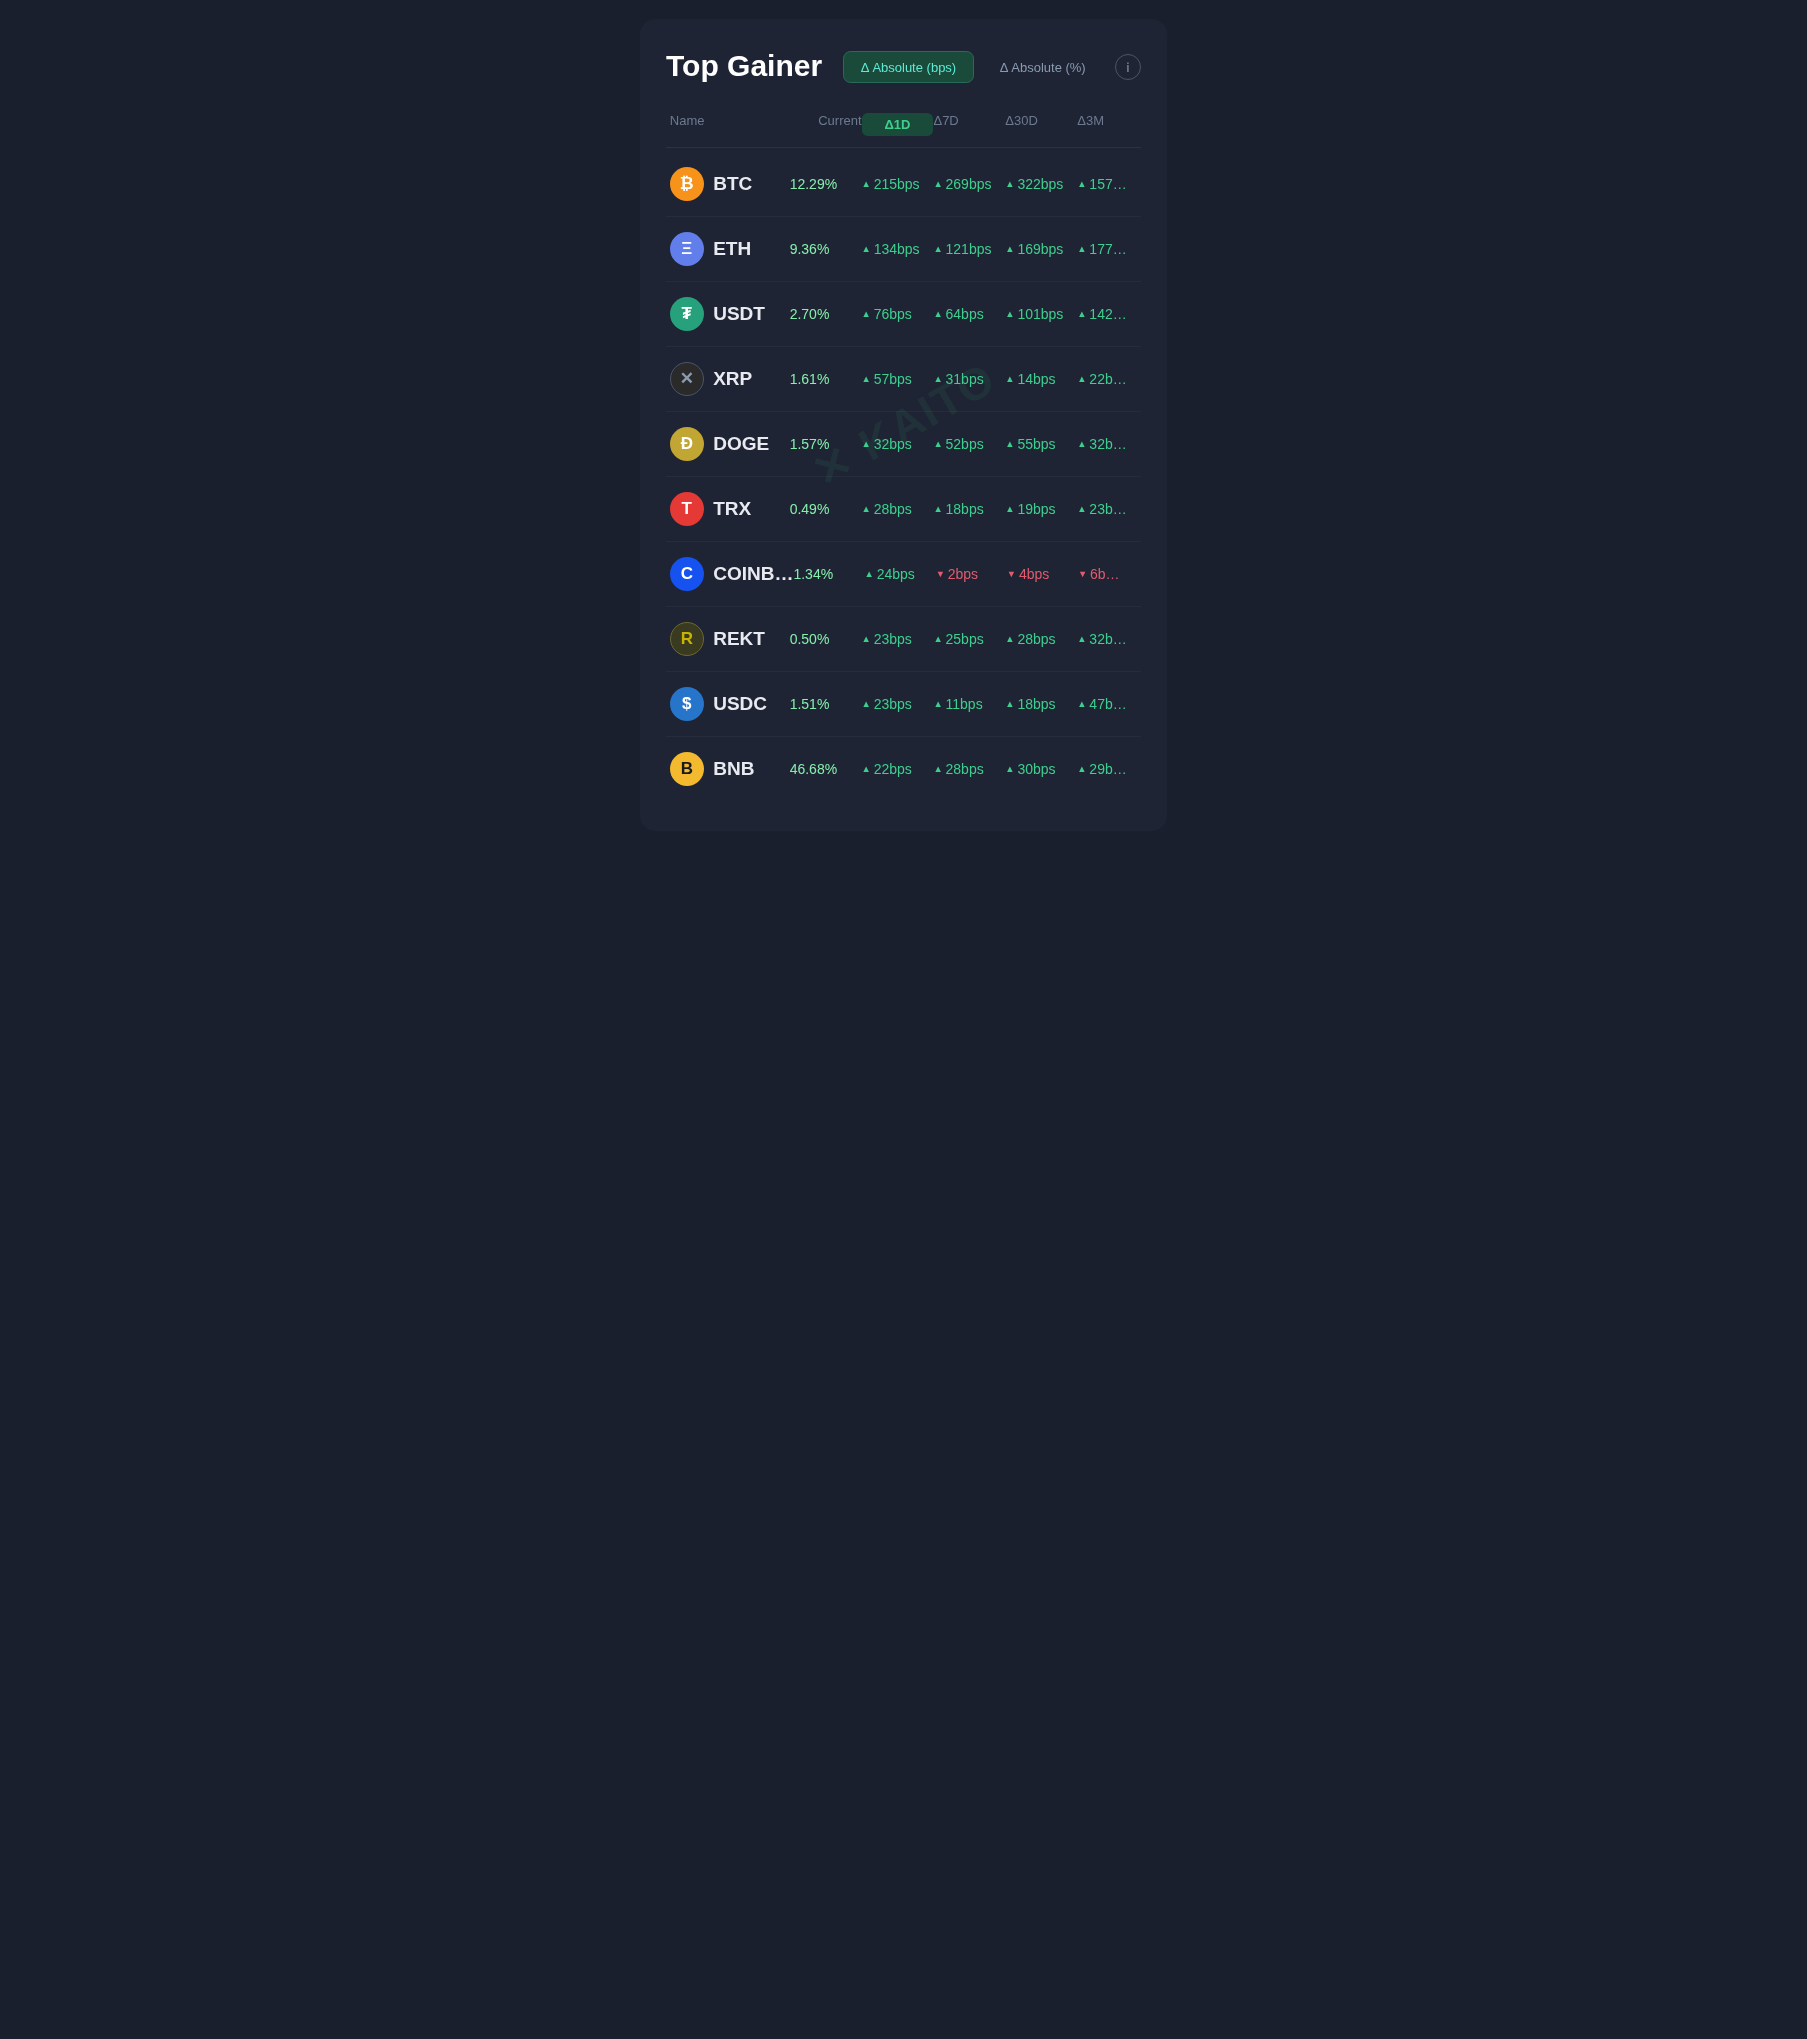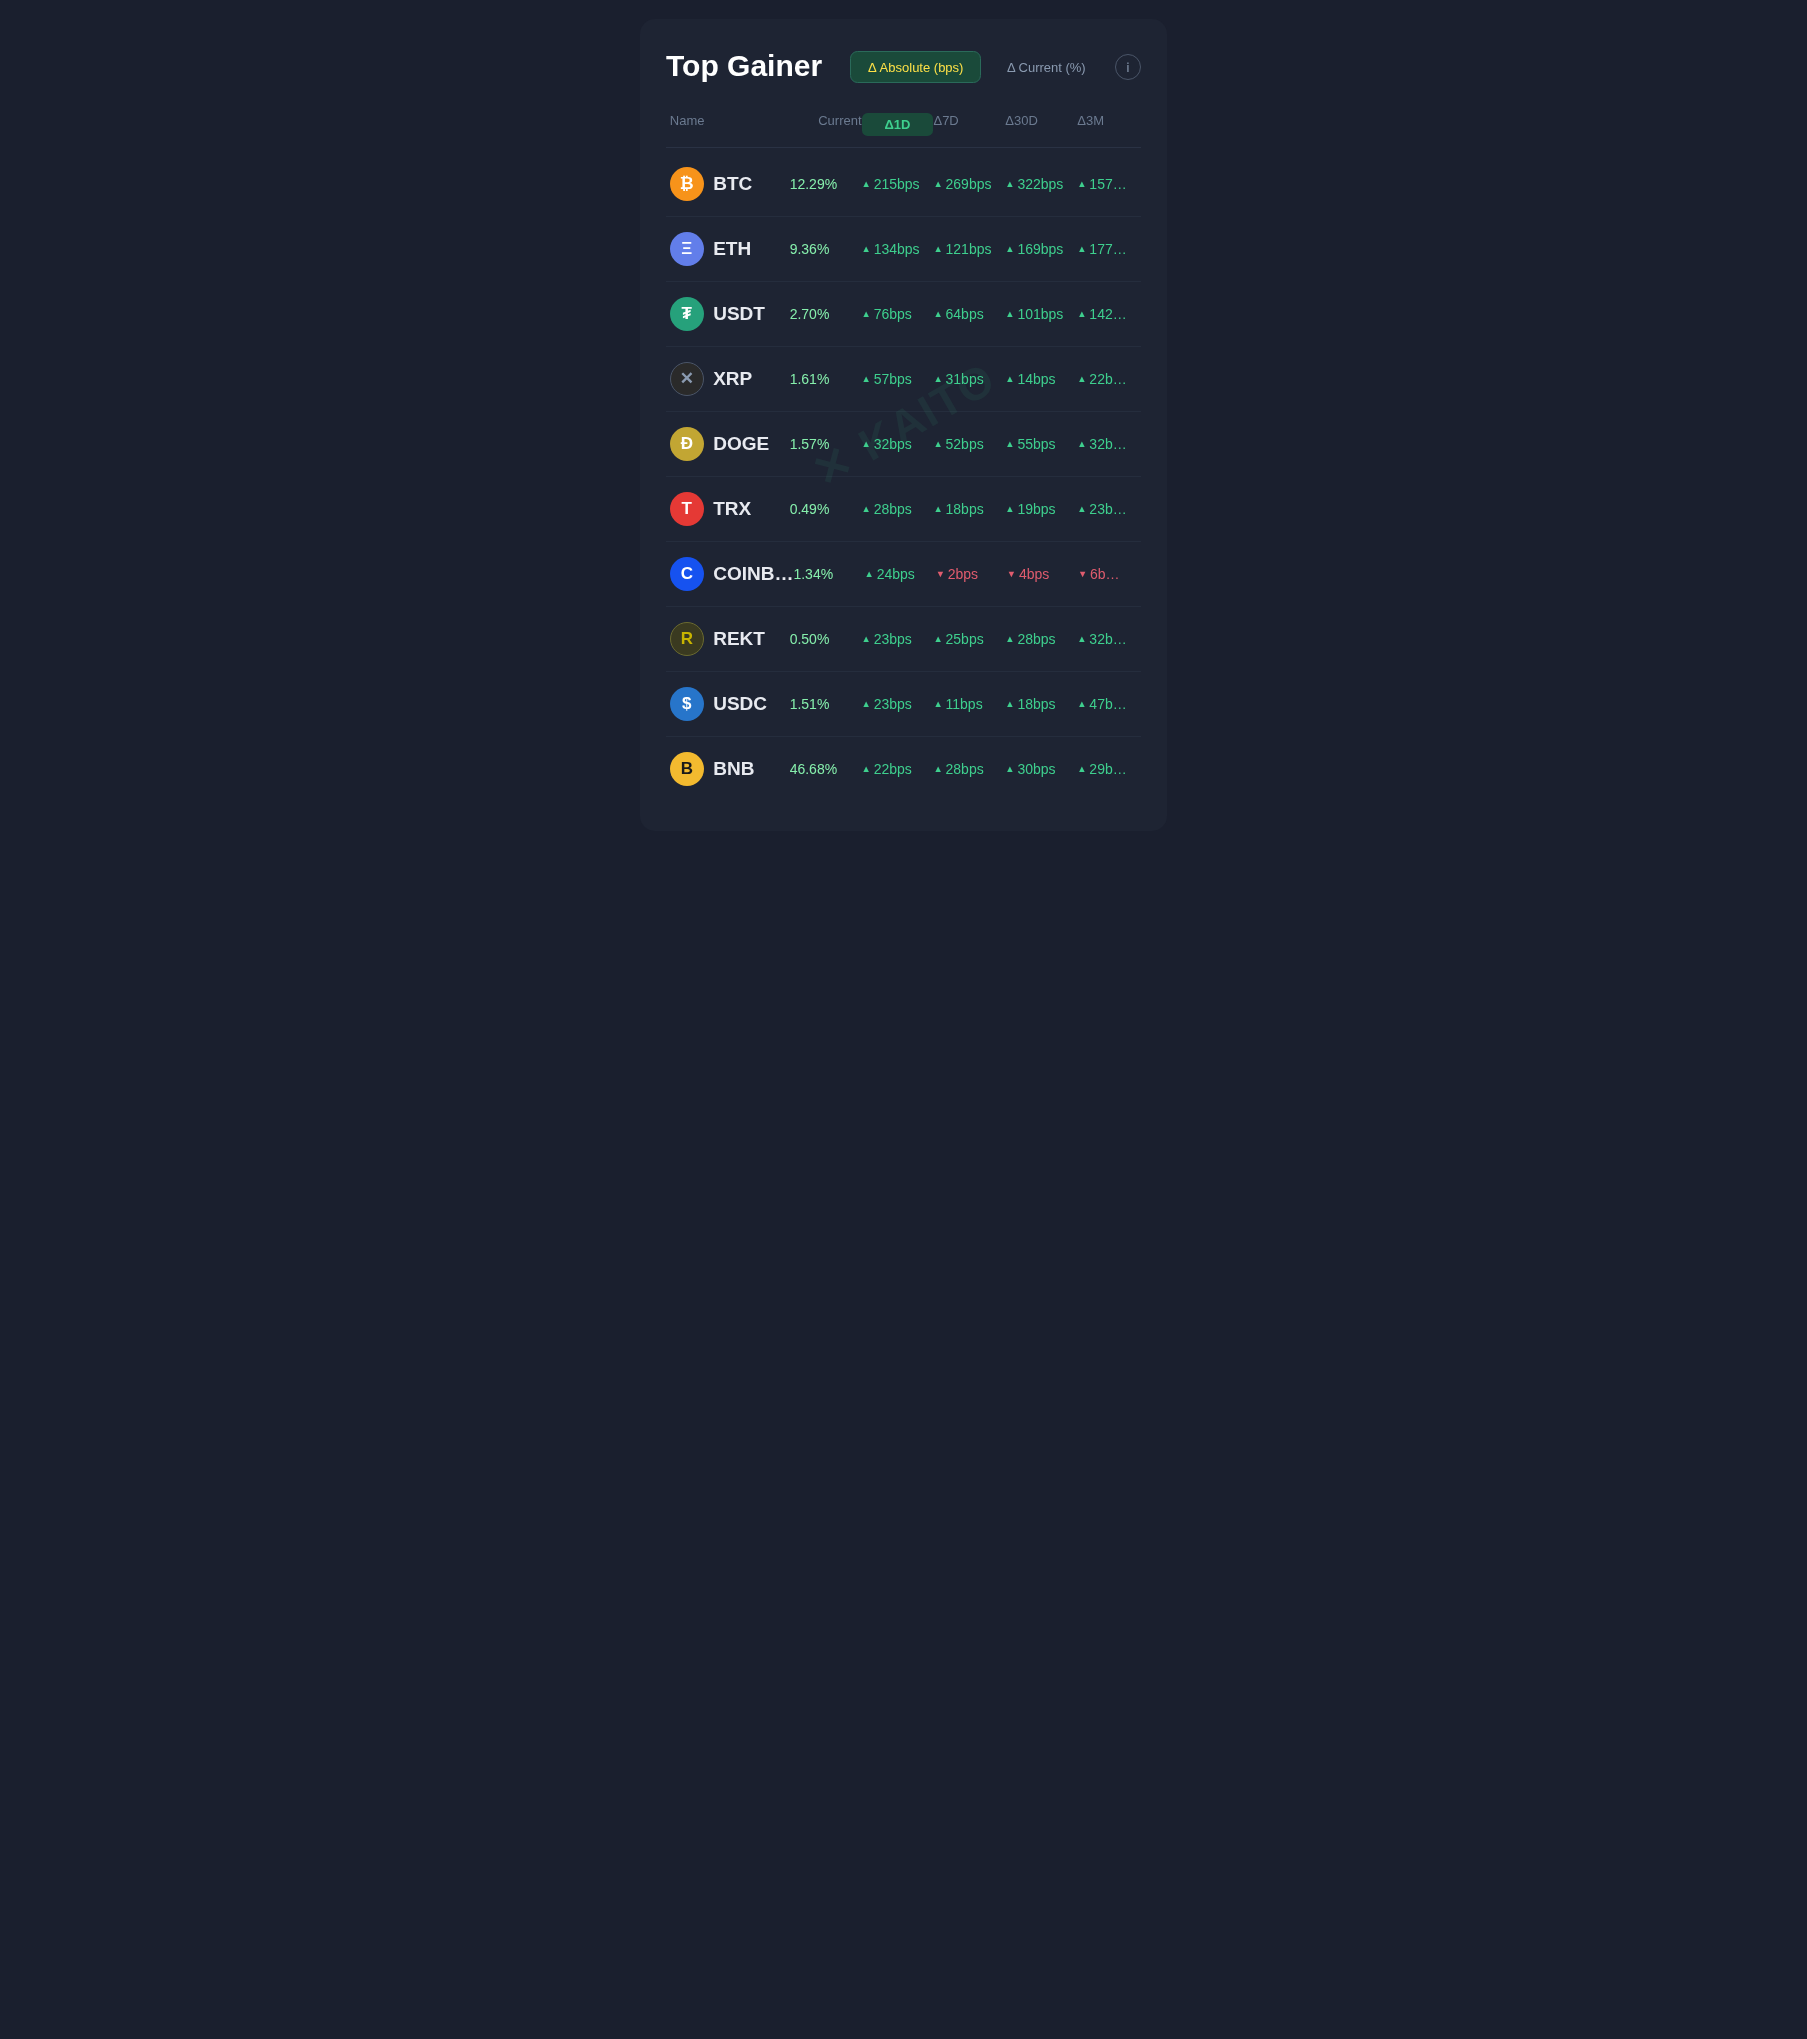--- a/index.html
+++ b/index.html
@@ -42,21 +42,21 @@
       font-size: 13px;
       font-weight: 500;
       cursor: pointer;
       border: none;
       display: flex;
       align-items: center;
       gap: 3.8px;
     }
     .toggle-btn.active {
       background: #1a4a3a;
-      color: #fde047;
+      color: #5eead4;
       border: 0.9px solid #2a6a5a;
     }
     .toggle-btn.inactive {
       background: transparent;
       color: #8a9ab0;
       border: 0.9px solid transparent;
     }
     .info-icon {
       width: 26px;
       height: 26px;
@@ -173,21 +173,21 @@
 </head>
 <body>
 
 <div class="card">
   <div class="watermark">✕ KAITO</div>
 
   <div class="header">
     <h2 class="title">Top Gainer</h2>
     <div class="toggle-group">
       <button class="toggle-btn active">Δ Absolute (bps)</button>
-      <button class="toggle-btn inactive">Δ Current (%)</button>
+      <button class="toggle-btn inactive">Δ Absolute (%)</button>
       <div class="info-icon">
         <span>ℹ</span>
       </div>
     </div>
   </div>
 
   <div class="table-header">
     <span class="th">Name</span>
     <span class="th right">Current</span>
     <span class="th active-col">Δ1D</span>

